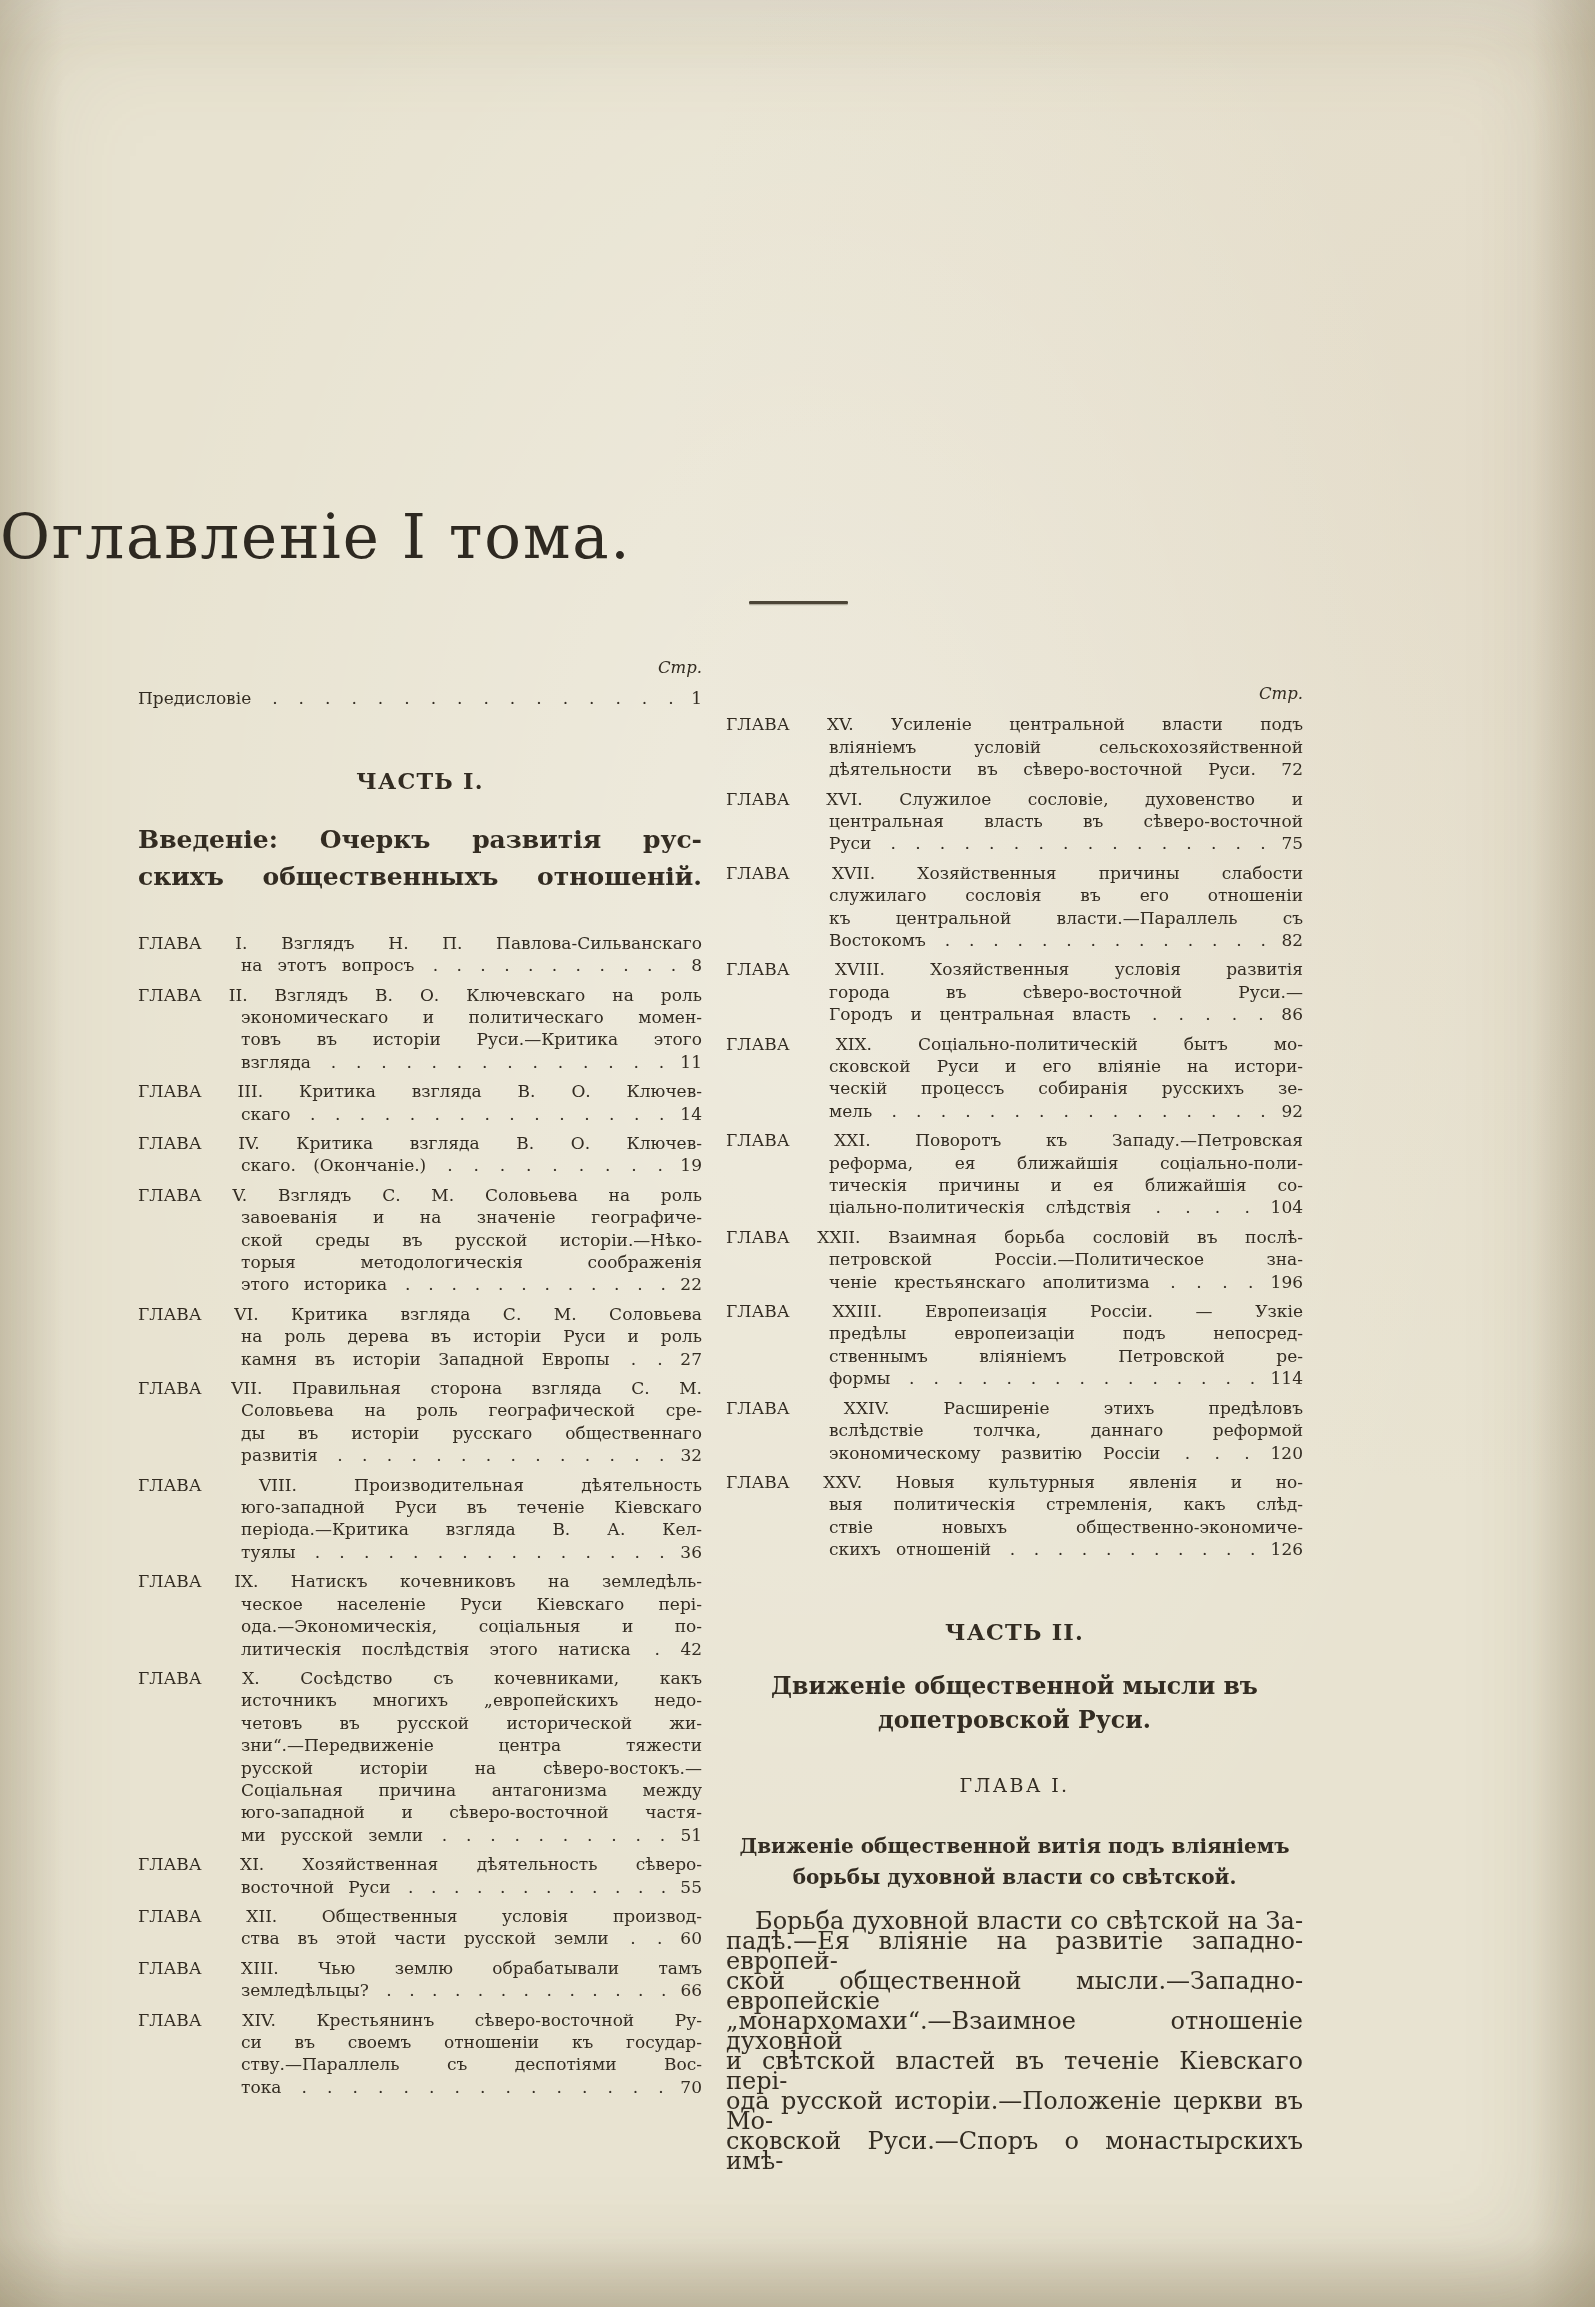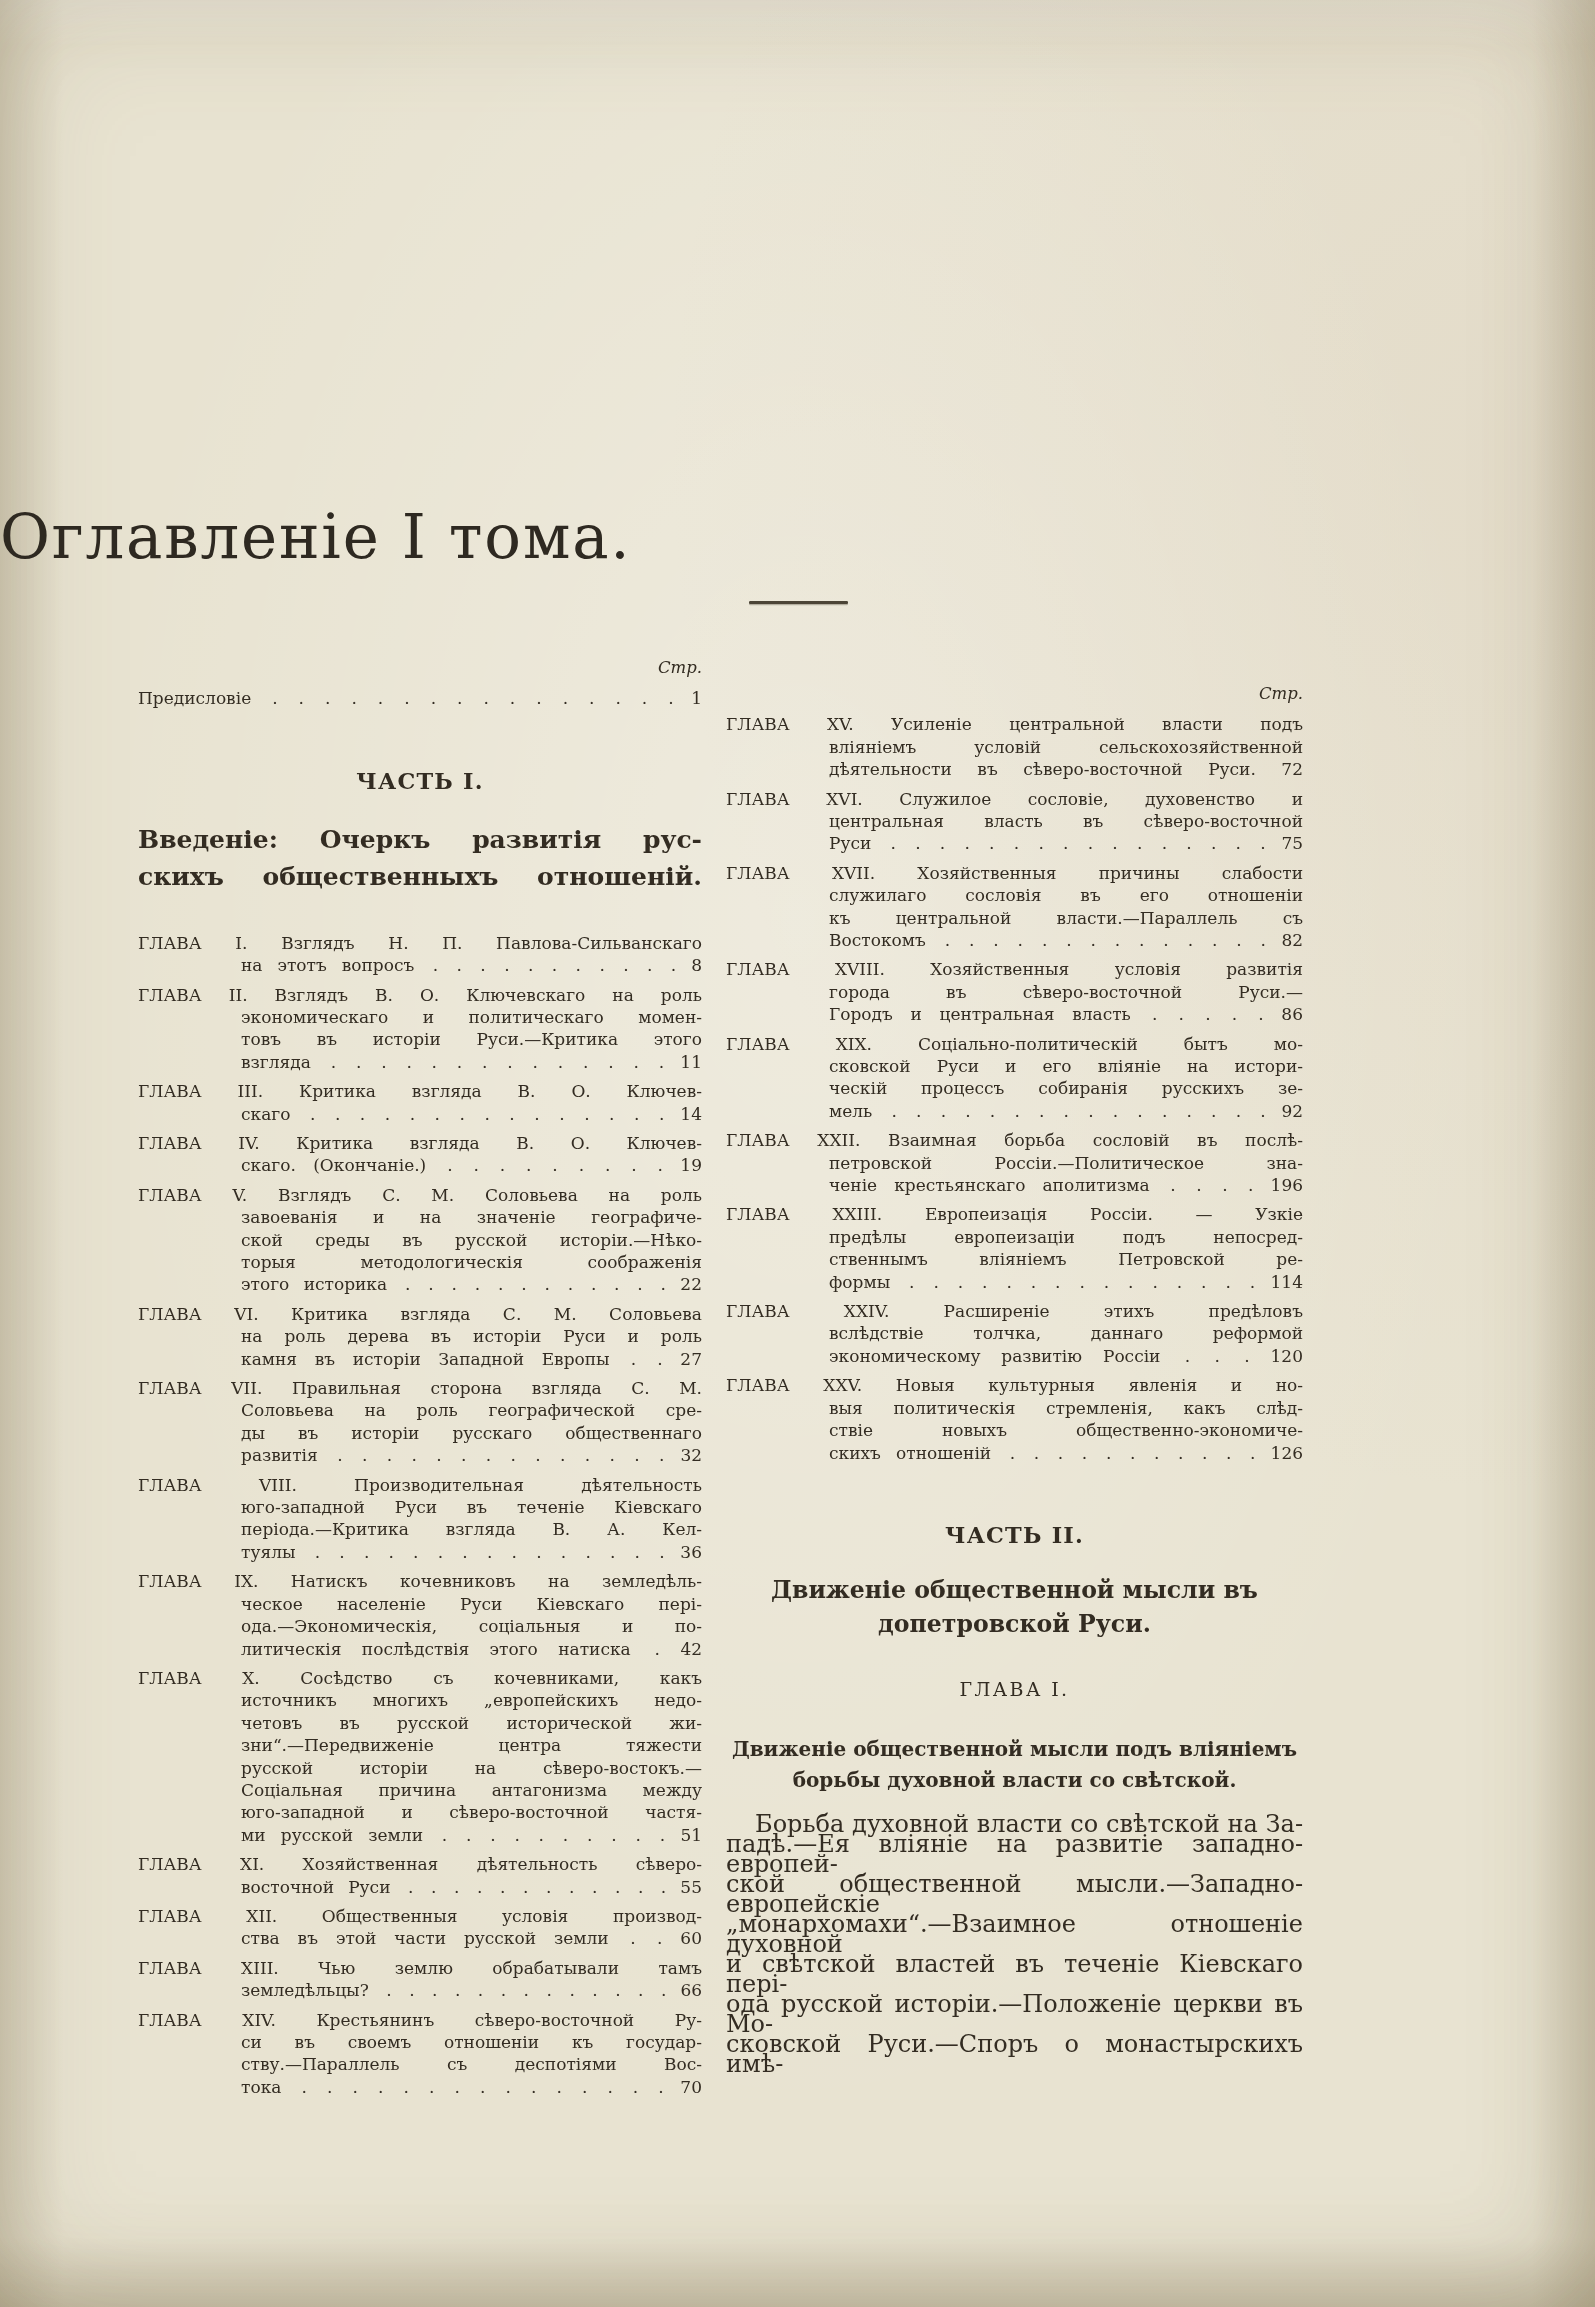--- a/index.html
+++ b/index.html
@@ -188,40 +188,44 @@
 служилаго сословія въ его отношеніи
 къ центральной власти.—Параллель съ
 Востокомъ</span><span class="dots"> . . . . . . . . . . . . . .</span> <span class="pagenum">82</span></div>
           <div class="entry"><span class="entry-text">ГЛАВА XVIII. Хозяйственныя условія развитія
 города въ сѣверо-восточной Руси.—
 Городъ и центральная власть</span><span class="dots"> . . . . .</span> <span class="pagenum">86</span></div>
           <div class="entry"><span class="entry-text">ГЛАВА XIX. Соціально-политическій бытъ мо-
 сковской Руси и его вліяніе на истори-
 ческій процессъ собиранія русскихъ зе-
 мель</span><span class="dots"> . . . . . . . . . . . . . . . .</span> <span class="pagenum">92</span></div>
+          <div class="entry"><span class="entry-text">ГЛАВА XXI. Поворотъ къ Западу.—Петровская
+реформа, ея ближайшія соціально-поли-
+тическія причины и ея ближайшія со-
+ціально-политическія слѣдствія</span><span class="dots"> . . . .</span> <span class="pagenum">104</span></div>
           <div class="entry"><span class="entry-text">ГЛАВА XXII. Взаимная борьба сословій въ послѣ-
 петровской Россіи.—Политическое зна-
 ченіе крестьянскаго аполитизма</span><span class="dots"> . . . .</span> <span class="pagenum">196</span></div>
           <div class="entry"><span class="entry-text">ГЛАВА XXIII. Европеизація Россіи. — Узкіе
 предѣлы европеизаціи подъ непосред-
 ственнымъ вліяніемъ Петровской ре-
 формы</span><span class="dots"> . . . . . . . . . . . . . . .</span> <span class="pagenum">114</span></div>
           <div class="entry"><span class="entry-text">ГЛАВА XXIV. Расширеніе этихъ предѣловъ
 вслѣдствіе толчка, даннаго реформой
 экономическому развитію Россіи</span><span class="dots"> . . .</span> <span class="pagenum">120</span></div>
           <div class="entry"><span class="entry-text">ГЛАВА XXV. Новыя культурныя явленія и но-
 выя политическія стремленія, какъ слѣд-
 ствіе новыхъ общественно-экономиче-
 скихъ отношеній</span><span class="dots"> . . . . . . . . . . .</span> <span class="pagenum">126</span></div>
         </div>
       <div class="part-heading">ЧАСТЬ II.</div>
       <div class="part2-subheading">Движеніе общественной мысли въ
 допетровской Руси.</div>
       <div class="chapter-heading">ГЛАВА I.</div>
-      <div class="section-title">Движеніе общественной мысли подъ вліяніемъ
+      <div class="section-title">Движеніе общественной витія подъ вліяніемъ
 борьбы духовной власти со свѣтской.</div>
       <div class="lead-paragraph">Борьба духовной власти со свѣтской на За-
 падѣ.—Ея вліяніе на развитіе западно-европей-
 ской общественной мысли.—Западно-европейскіе
 „монархомахи“.—Взаимное отношеніе духовной
 и свѣтской властей въ теченіе Кіевскаго пері-
 ода русской исторіи.—Положеніе церкви въ Мо-
 сковской Руси.—Споръ о монастырскихъ имѣ-</div>
     </div>
 

